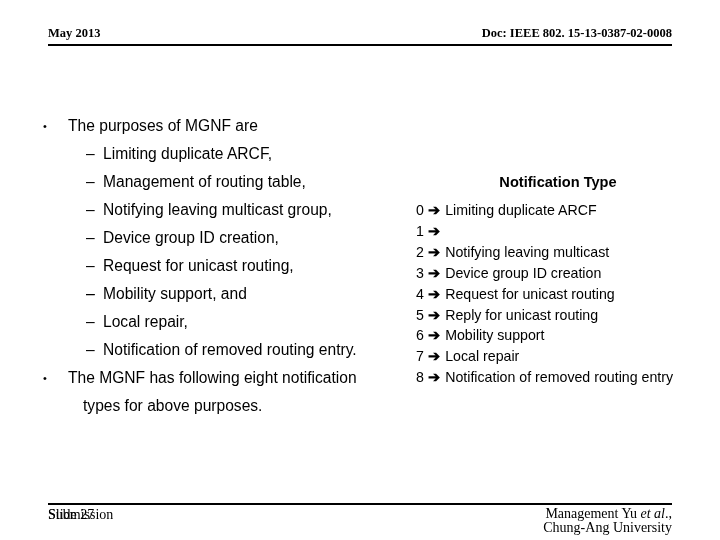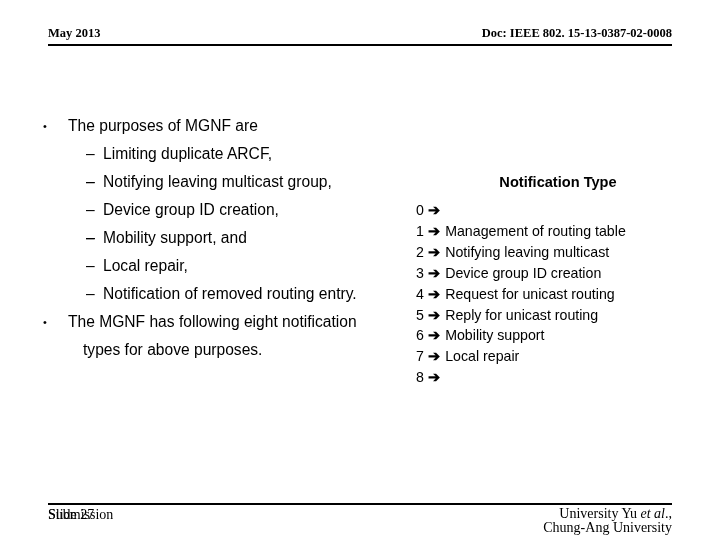--- a/index.html
+++ b/index.html
@@ -217,31 +217,33 @@
       <span class="mark">•</span>
       <span>The purposes of MGNF are</span>
     </div>
 
     <div class="lvl2">
       <span class="mark">–</span>
       <span>Limiting duplicate ARCF,</span>
     </div>
     <div class="lvl2">
       <span class="mark">–</span>
+      <span>Management of routing table,</span>
     </div>
     <div class="lvl2">
       <span class="mark">–</span>
       <span>Notifying leaving multicast group,</span>
     </div>
     <div class="lvl2">
       <span class="mark">–</span>
       <span>Device group ID creation,</span>
     </div>
     <div class="lvl2">
       <span class="mark">–</span>
+      <span>Request for unicast routing,</span>
     </div>
     <div class="lvl2">
       <span class="mark">–</span>
     </div>
     <div class="lvl2">
       <span class="mark">–</span>
       <span>Mobility support, and</span>
     </div>
     <div class="lvl2">
       <span class="mark">–</span>
@@ -261,25 +263,25 @@
 
   </div>
 
   <div class="nt-panel">
     <div class="nt-title">Notification Type</div>
     <div class="nt-rows">
 
       <div class="nt-row">
         <span class="nt-code">0</span>
         <span class="nt-arrow">➔</span>
+        <span class="nt-label">Limiting duplicate ARCF</span>
       </div>
       <div class="nt-row">
         <span class="nt-code">1</span>
         <span class="nt-arrow">➔</span>
-        <span class="nt-label">Management of routing table</span>
       </div>
       <div class="nt-row">
         <span class="nt-code">2</span>
         <span class="nt-arrow">➔</span>
         <span class="nt-label">Notifying leaving multicast</span>
       </div>
       <div class="nt-row">
         <span class="nt-code">3</span>
         <span class="nt-arrow">➔</span>
         <span class="nt-label">Device group ID creation</span>
@@ -300,28 +302,29 @@
         <span class="nt-label">Mobility support</span>
       </div>
       <div class="nt-row">
         <span class="nt-code">7</span>
         <span class="nt-arrow">➔</span>
         <span class="nt-label">Local repair</span>
       </div>
       <div class="nt-row">
         <span class="nt-code">8</span>
         <span class="nt-arrow">➔</span>
+        <span class="nt-label">Notification of removed routing entry</span>
       </div>
 
     </div>
   </div>
 
   <div class="footer-rule"></div>
   <div class="footer">
     <div class="footer-left">Submission</div>
     <div class="footer-center">Slide 27</div>
     <div class="footer-right">
-      <div><span>University Yu </span><span class="ital">et al</span><span>.,</span></div>
+      <div><span>Management Yu </span><span class="ital">et al</span><span>.,</span></div>
       <div>Chung-Ang University</div>
     </div>
   </div>
 
 </div>
 
 </body></html>

